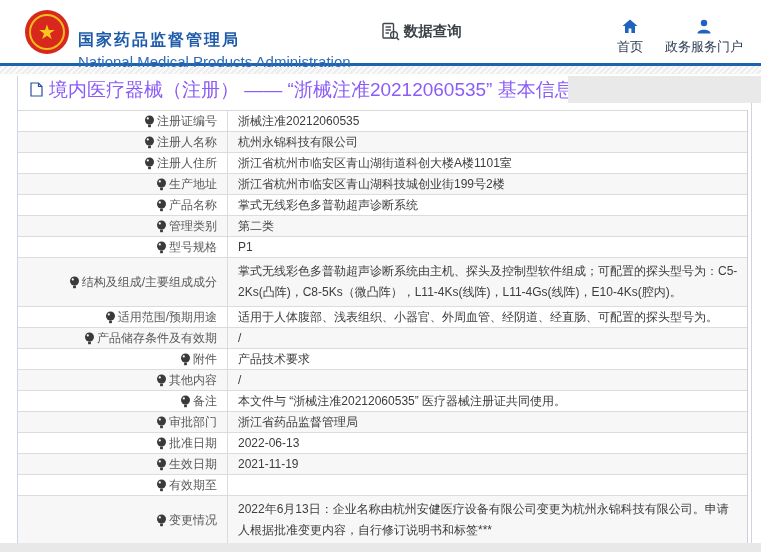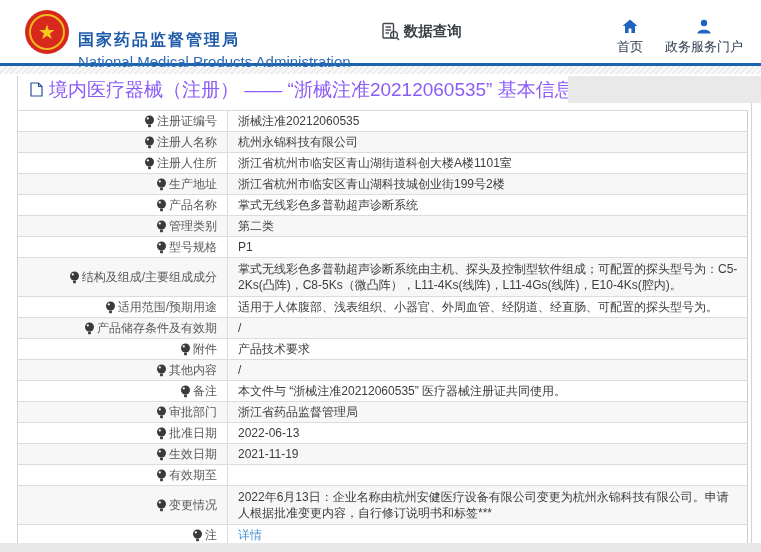--- a/index.html
+++ b/index.html
@@ -51,21 +51,21 @@
   
   .dtable { margin-top:7px; border-top:1px solid #d9d9d9; border-right:1px solid #cfcfcf; }
   .tr { display:flex; align-items:stretch; border-bottom:1px solid #dcdcdc; min-height:21px; background:#fff; }
   .tr:nth-child(even) { background:#f7f7f7; }
   .td { display:flex; align-items:center; font-size:12px; line-height:16px; }
   .td.label {
     width:210px; flex:none; justify-content:flex-end; text-align:right;
     padding-right:10px; color:#595959; border-right:1px solid #dcdcdc;
   }
   .td.value { flex:1; padding:2px 8px 2px 10px; color:#3d3d3d;align-items:center; }
-  .tr.tall .td.value { padding-top:3px; padding-bottom:3px; line-height:16px; }
+  .tr.tall .td.value { padding-top:3px; padding-bottom:3px; line-height:21px; }
   .val.link { color:#4a90d2; cursor:pointer; }
   .bulb { display:inline-flex; margin-right:2px; }
   
   .footer-strip { position:absolute; left:0; right:0; bottom:0; height:9px; background:#e8e8e8; }
 </style>
 </head>
 <body>
 
 <div class="page">
 

